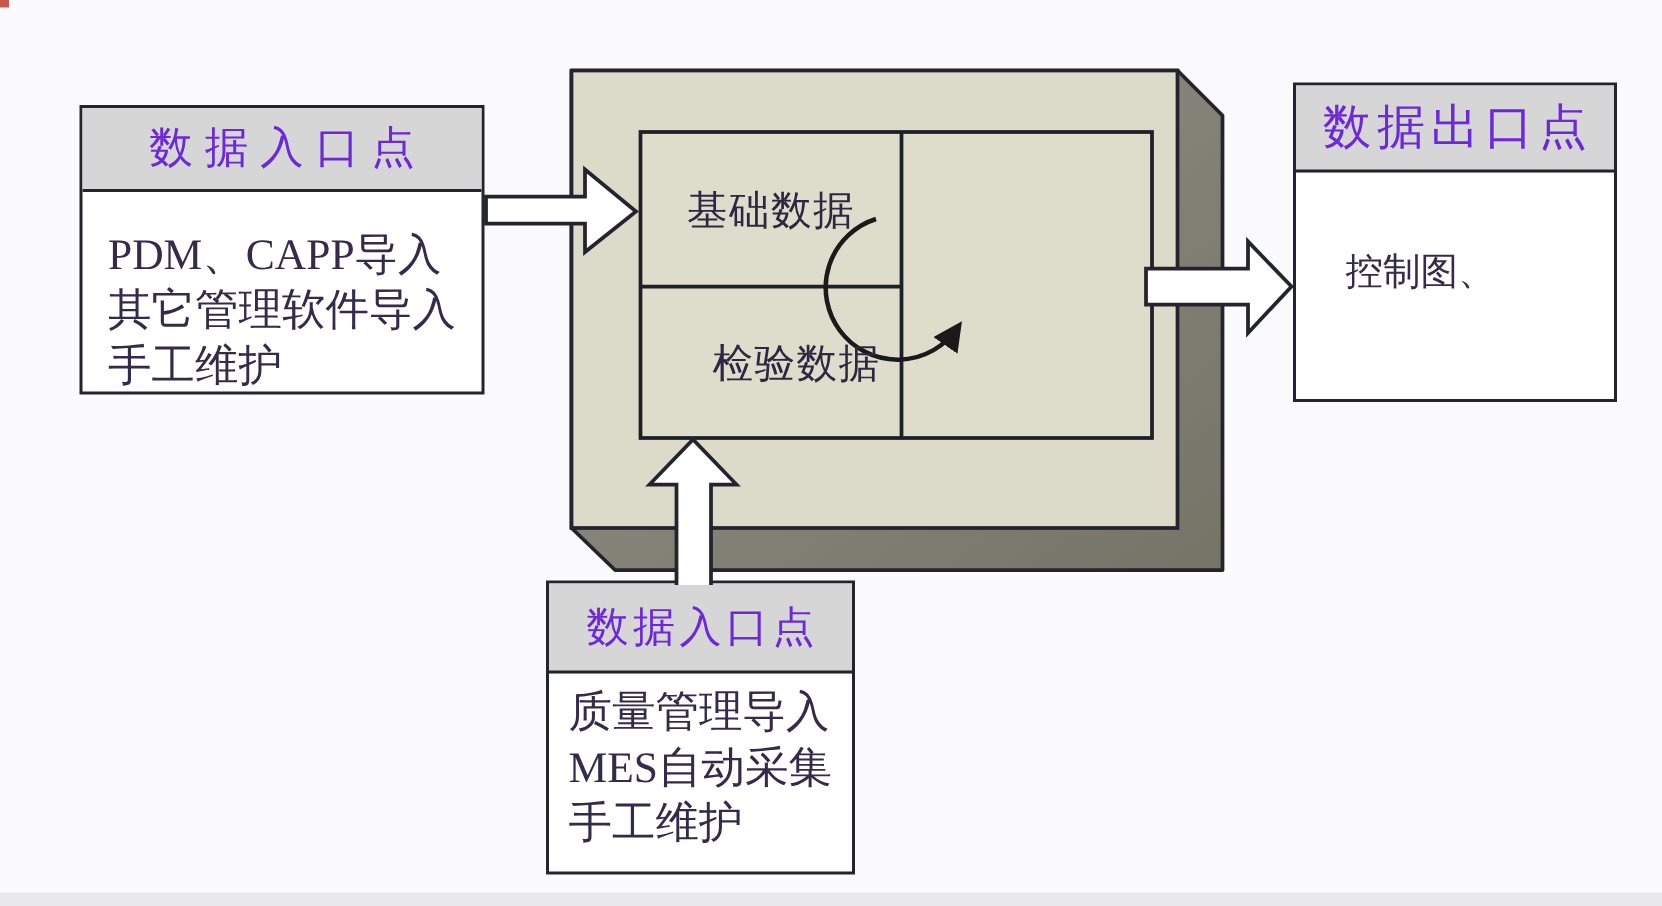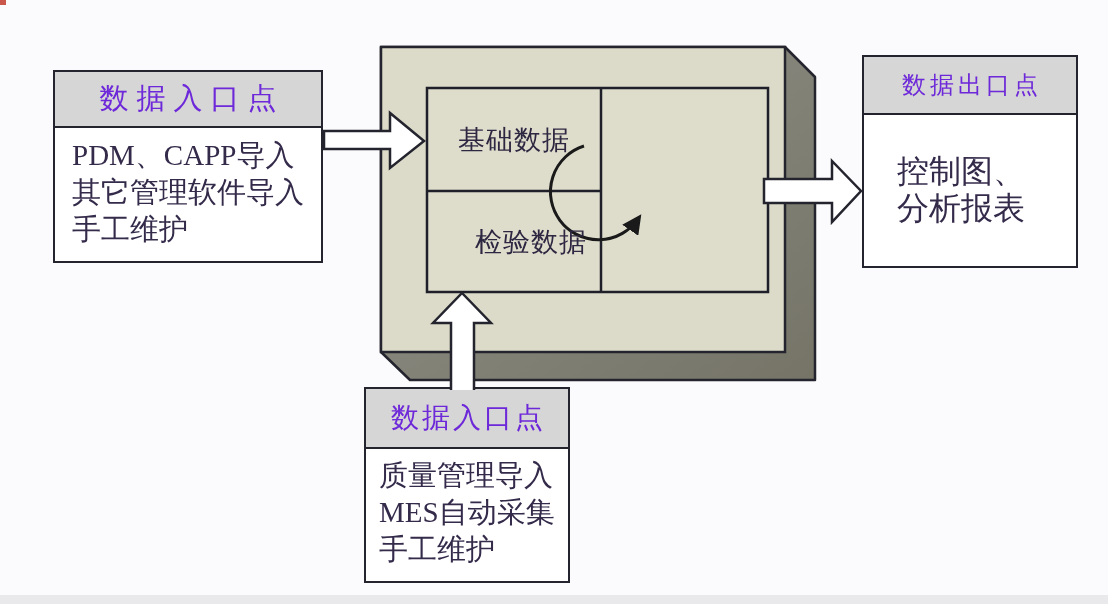--- a/index.html
+++ b/index.html
@@ -18,25 +18,25 @@
   .io-header{
     box-sizing:border-box;background:#d6d6d6;border-bottom:2px solid #24242e;
     display:flex;align-items:center;justify-content:center;
     white-space:nowrap;color:#6d28d9;
   }
   .io-body{box-sizing:border-box;}
   .io-line{white-space:nowrap;}
 
   #left-box{left:53px;top:70px;width:270px;height:193px;}
   #left-box .io-header{height:56px;font-size:29px;letter-spacing:8px;padding-left:8px;}
-  #left-box .io-body{padding:9px 0 0 17px;font-size:29px;line-height:37px;}
+  #left-box .io-body{padding:24px 0 0 17px;font-size:29px;line-height:37px;}
 
   #right-box{left:862px;top:55px;width:216px;height:213px;}
-  #right-box .io-header{height:58px;font-size:24px;letter-spacing:4px;padding-left:4px;}
-  #right-box .io-body{padding:38px 0 0 33px;font-size:32px;line-height:37px;}
+  #right-box .io-header{height:58px;font-size:32px;letter-spacing:4px;padding-left:4px;}
+  #right-box .io-body{padding:48px 0 0 33px;font-size:25px;line-height:37px;}
 
   #bottom-box{left:364px;top:387px;width:206px;height:196px;}
   #bottom-box .io-header{height:60px;font-size:28px;letter-spacing:3px;padding-left:3px;}
   #bottom-box .io-body{padding:8px 12px 0 13px;font-size:29px;line-height:37px;}
 
   
   .cell-label{
     position:absolute;display:flex;align-items:center;justify-content:center;
     font-size:27px;letter-spacing:1px;color:#2e2741;white-space:nowrap;
   }
@@ -100,21 +100,20 @@
         <div class="io-line">PDM、CAPP导入</div>
         <div class="io-line">其它管理软件导入</div>
         <div class="io-line">手工维护</div>
       </div>
     </div>
 
     <div class="io-box" id="right-box">
       <div class="io-header">数据出口点</div>
       <div class="io-body">
         <div class="io-line">控制图、</div>
-        <div class="io-line">分析报表</div>
       </div>
     </div>
 
     <div class="io-box" id="bottom-box">
       <div class="io-header">数据入口点</div>
       <div class="io-body">
         <div class="io-line">质量管理导入</div>
         <div class="io-line">MES自动采集</div>
         <div class="io-line">手工维护</div>
       </div>

